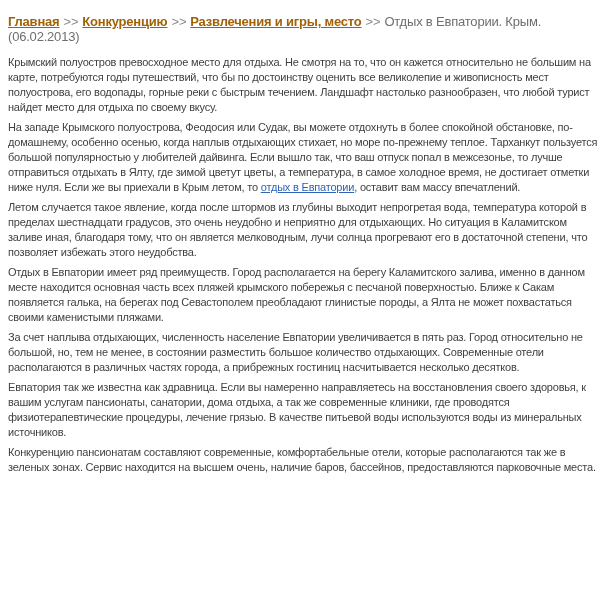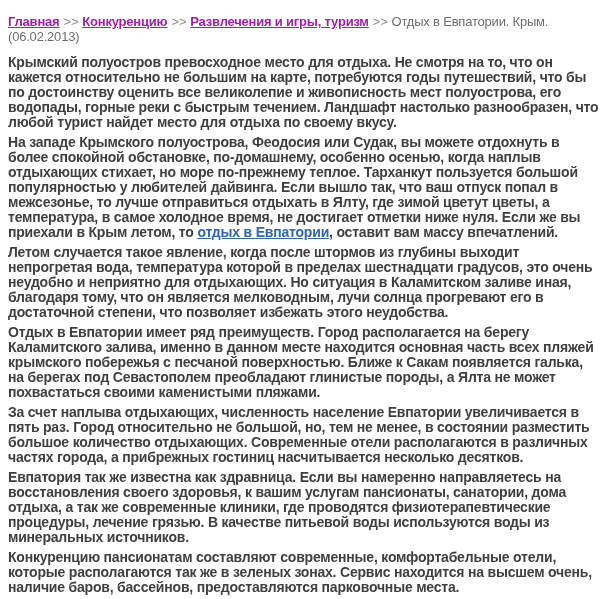--- a/index.html
+++ b/index.html
@@ -18,56 +18,55 @@
   }
   
   .breadcrumb {
     font-size: 13px;
     line-height: 15px;
     color: #6e6e6e;
     margin-bottom: 11px;
     letter-spacing: -0.2px;
   }
   .breadcrumb a {
-    color: #a21caf;
+    color: #a16207;
     font-weight: bold;
     text-decoration: underline;
     cursor: pointer;
   }
   .breadcrumb .sep {
     color: #8a8a8a;
     font-weight: normal;
     margin: 0 4px;
   }
   .breadcrumb .current {
     color: #6e6e6e;
   }
   
   .article p {
-    font-size: 14px;
+    font-size: 11px;
     line-height: 15px;
     letter-spacing: -0.2px;
     color: #3f3f3f;
     margin: 0 0 5px 0;
-    font-weight: bold;
   }
   .article a.text-link {
     color: #2d64b9;
     text-decoration: underline;
     cursor: pointer;
     text-align: center;
   }
 </style>
 </head>
 <body>
 
 <div class="page">
 
   <div class="breadcrumb">
-    <a>Главная</a><span class="sep">&gt;&gt;</span><a>Конкуренцию</a><span class="sep">&gt;&gt;</span><a>Развлечения и игры, туризм</a><span class="sep">&gt;&gt;</span><span class="current">Отдых в Евпатории. Крым. (06.02.2013)</span>
+    <a>Главная</a><span class="sep">&gt;&gt;</span><a>Конкуренцию</a><span class="sep">&gt;&gt;</span><a>Развлечения и игры, место</a><span class="sep">&gt;&gt;</span><span class="current">Отдых в Евпатории. Крым. (06.02.2013)</span>
   </div>
 
   <div class="article">
 
     <p>Крымский полуостров превосходное место для отдыха. Не смотря на то, что он кажется относительно не большим на карте, потребуются годы путешествий, что бы по достоинству оценить все великолепие и живописность мест полуострова, его водопады, горные реки с быстрым течением. Ландшафт настолько разнообразен, что любой турист найдет место для отдыха по своему вкусу.</p>
 
     <p><span>На западе Крымского полуострова, Феодосия или Судак, вы можете отдохнуть в более спокойной обстановке, по-домашнему, особенно осенью, когда наплыв отдыхающих стихает, но море по-прежнему теплое. Тарханкут пользуется большой популярностью у любителей дайвинга. Если вышло так, что ваш отпуск попал в межсезонье, то лучше отправиться отдыхать в Ялту, где зимой цветут цветы, а температура, в самое холодное время, не достигает отметки ниже нуля. Если же вы приехали в Крым летом, то </span><a class="text-link">отдых в Евпатории</a><span>, оставит вам массу впечатлений.</span></p>
 
     <p>Летом случается такое явление, когда после штормов из глубины выходит непрогретая вода, температура которой в пределах шестнадцати градусов, это очень неудобно и неприятно для отдыхающих. Но ситуация в Каламитском заливе иная, благодаря тому, что он является мелководным, лучи солнца прогревают его в достаточной степени, что позволяет избежать этого неудобства.</p>
 

